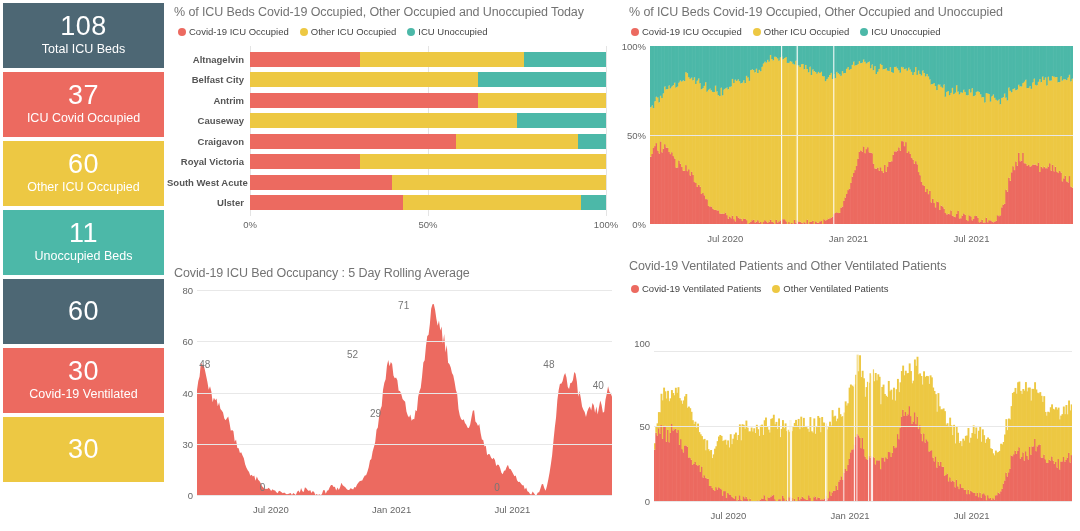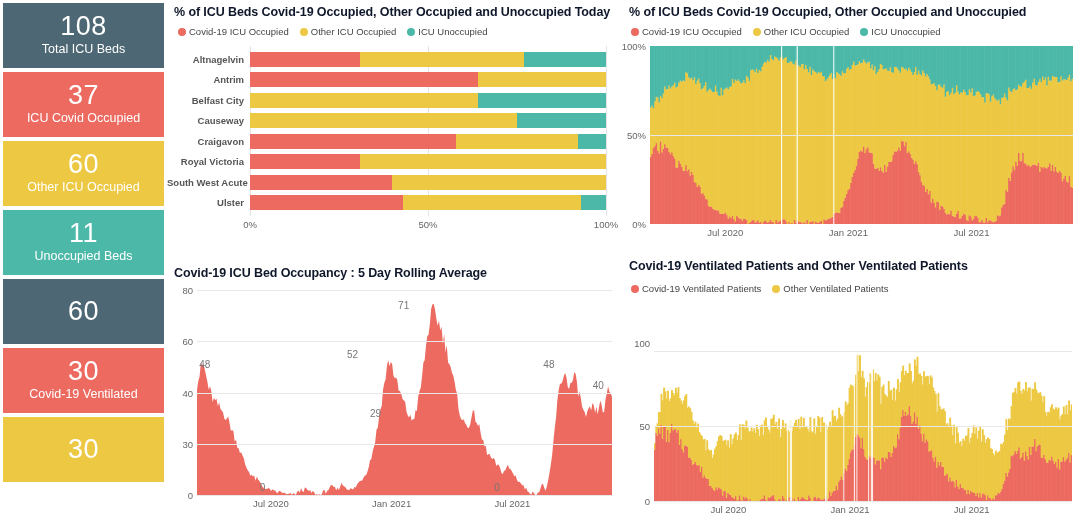--- a/index.html
+++ b/index.html
@@ -30,21 +30,21 @@
   .kpi-label { font-size: 12.5px; font-weight: 400; line-height: 1.5; white-space: nowrap; }
 
   
   .panel { position: absolute; }
   #panel-tl { left: 167px; top: 0;   width: 455px; height: 262px; }
   #panel-tr { left: 622px; top: 0;   width: 458px; height: 255px; }
   #panel-bl { left: 167px; top: 262px; width: 455px; height: 269px; }
   #panel-br { left: 622px; top: 255px; width: 458px; height: 276px; }
 
   .panel-title {
-    font-size: 12.5px; font-weight: bold; color: #0f172a;
+    font-size: 12.5px; font-weight: normal; color: #737373;
     letter-spacing: -0.1px; white-space: nowrap;
   }
   #panel-tl .panel-title { padding: 5px 0 0 7px; }
   #panel-tr .panel-title { padding: 5px 0 0 7px; }
   #panel-bl .panel-title { padding: 4px 0 0 7px; }
   #panel-br .panel-title { padding: 4px 0 0 7px; }
 
   .legend { display: flex; align-items: center; gap: 11px; }
   #panel-tl .legend { padding: 7px 0 0 11px; }
   #panel-tr .legend { padding: 7px 0 0 9px; }
@@ -83,21 +83,21 @@
   .ts-ylabel {
     position: absolute; right: 100%; margin-right: 4px;
     font-size: 9.5px; color: #666; transform: translateY(-50%);
     white-space: nowrap;
   }
   .ts-gridline {
     position: absolute; left: 0; right: 0; height: 1px;
     background: #e8e8e8;
   }
   .ts-xlabel {
-    position: absolute; top: 100%; margin-top: 3px;
+    position: absolute; top: 100%; margin-top: 9px;
     font-size: 9.5px; color: #666; transform: translateX(-50%);
     white-space: nowrap;
   }
   .ts-svg { display: block; width: 100%; height: 100%; }
 
   .dlabel {
     position: absolute; font-size: 10px; color: #777;
     transform: translate(-50%, -100%); white-space: nowrap;
   }
 </style>
@@ -158,31 +158,31 @@
         <div class="tl-rows">
           <div class="tl-row">
             <div class="tl-cat">Altnagelvin</div>
             <div class="tl-bar" style="width: 356px;">
               <div class="tl-seg" style="width: 110.36px; background: rgb(236, 106, 96);"></div>
               <div class="tl-seg" style="width: 163.76px; background: rgb(237, 200, 67);"></div>
               <div class="tl-seg" style="width: 81.88px; background: rgb(76, 184, 168);"></div>
             </div>
           </div>
           <div class="tl-row">
+            <div class="tl-cat">Belfast City</div>
+            <div class="tl-bar" style="width: 356px;">
+              <div class="tl-seg" style="width: 227.84px; background: rgb(237, 200, 67);"></div>
+              <div class="tl-seg" style="width: 128.16px; background: rgb(76, 184, 168);"></div>
+            </div>
+          </div>
+          <div class="tl-row">
             <div class="tl-cat">Antrim</div>
             <div class="tl-bar" style="width: 356px;">
               <div class="tl-seg" style="width: 227.84px; background: rgb(236, 106, 96);"></div>
               <div class="tl-seg" style="width: 128.16px; background: rgb(237, 200, 67);"></div>
-            </div>
-          </div>
-          <div class="tl-row">
-            <div class="tl-cat">Belfast City</div>
-            <div class="tl-bar" style="width: 356px;">
-              <div class="tl-seg" style="width: 227.84px; background: rgb(237, 200, 67);"></div>
-              <div class="tl-seg" style="width: 128.16px; background: rgb(76, 184, 168);"></div>
             </div>
           </div>
           <div class="tl-row">
             <div class="tl-cat">Causeway</div>
             <div class="tl-bar" style="width: 356px;">
               <div class="tl-seg" style="width: 267px; background: rgb(237, 200, 67);"></div>
               <div class="tl-seg" style="width: 89px; background: rgb(76, 184, 168);"></div>
             </div>
           </div>
           <div class="tl-row">

